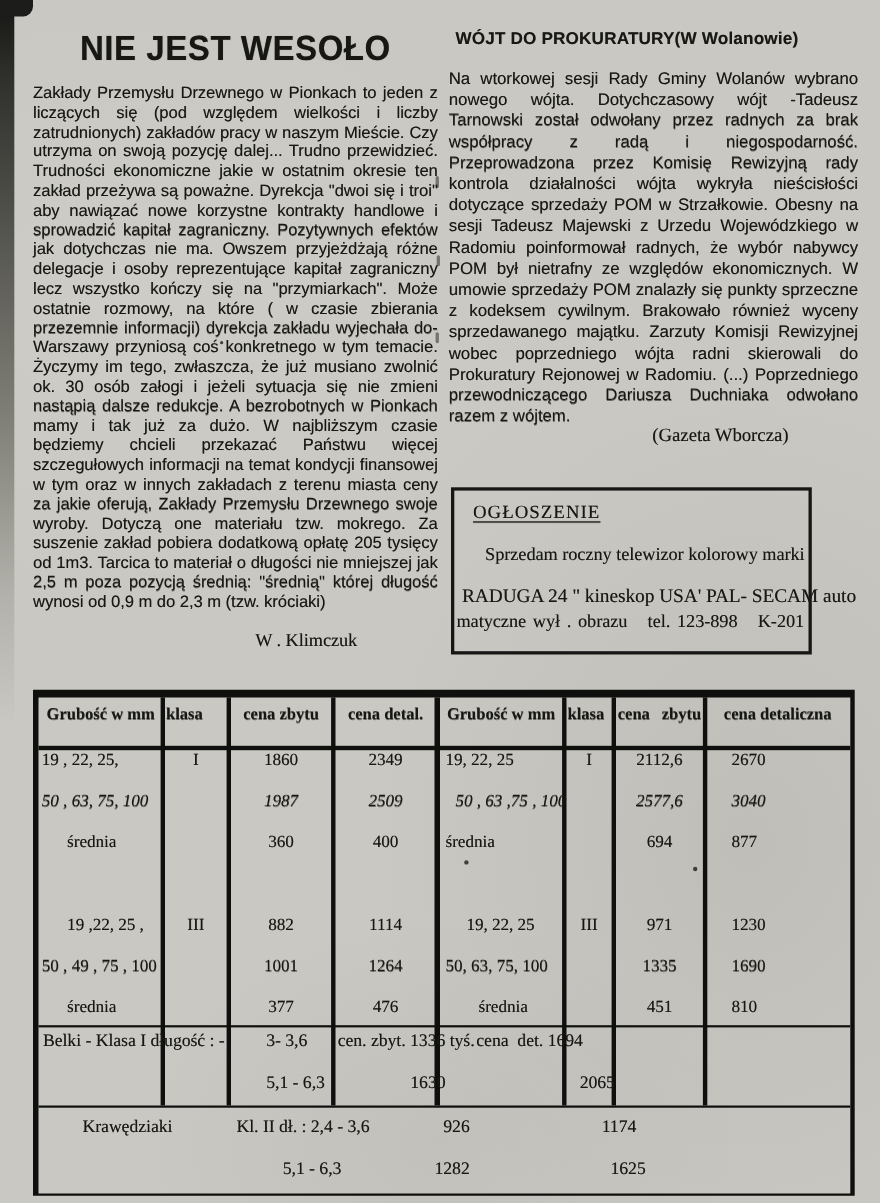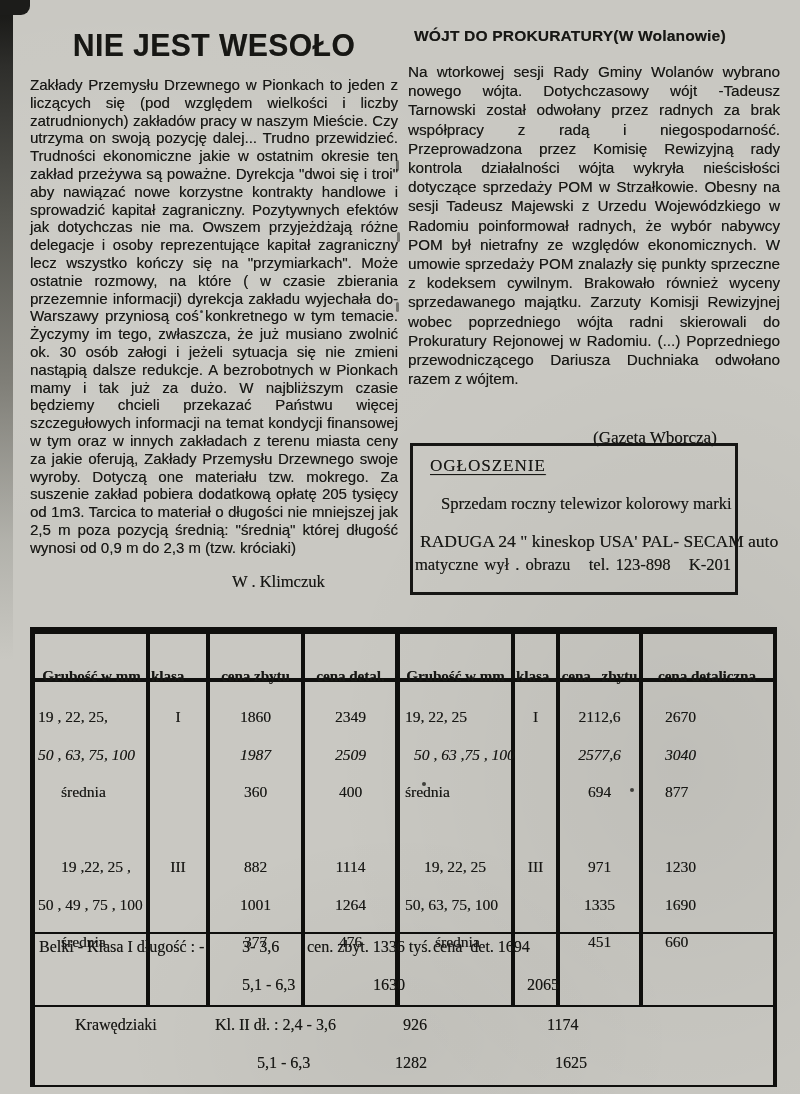--- a/index.html
+++ b/index.html
@@ -20,37 +20,37 @@
   .mark{position:absolute;background:rgba(45,45,40,0.55);border-radius:2px;}
   .dot{position:absolute;width:4px;height:4px;background:rgba(30,30,26,0.8);border-radius:50%;}
   
   .headline-left{position:absolute;left:30px;top:28px;width:368px;text-align:center;
     font-size:30px;font-weight:bold;letter-spacing:0.5px;transform:scaleY(1.06);}
   .article{position:absolute;text-align:justify;}
   .article.left{left:30px;top:76px;width:368px;font-size:15px;line-height:17.8px;}
   .headline-right{position:absolute;left:414px;top:27px;width:366px;font-size:15.5px;font-weight:700;letter-spacing:0.2px;}
   .article.right{left:408px;top:62px;width:372px;font-size:15.2px;line-height:19.2px;}
   .signature{position:absolute;left:232px;top:572px;font-family:"Liberation Serif",serif;font-size:16.5px;white-space:pre;}
-  .attribution{position:absolute;left:593px;top:428px;font-family:"Liberation Serif",serif;font-size:17px;}
+  .attribution{position:absolute;left:593px;top:386px;font-family:"Liberation Serif",serif;font-size:17px;}
   
   .adbox{position:absolute;left:410px;top:443px;width:328px;height:152px;border:3px solid #161614;box-sizing:border-box;}
   .adbox span{position:absolute;font-family:"Liberation Serif",serif;white-space:pre;}
   .ad-title{left:17px;top:10px;font-size:17px;letter-spacing:1px;text-decoration:underline;text-underline-offset:3px;}
   .ad-l1{left:28px;top:48px;font-size:16.5px;}
   .ad-l2{left:7px;top:85px;font-size:17.5px;}
   .ad-l3{left:2px;top:109px;font-size:16.5px;word-spacing:2px;}
   
   .ptable{position:absolute;left:30px;top:627px;width:747px;height:460px;box-sizing:border-box;
     border-style:solid;border-color:#0f0f0d;border-width:7px 4px 2px 5px;
     font-family:"Liberation Serif",serif;}
   .tin{position:relative;width:100%;height:100%;}
   .vl{position:absolute;top:0;height:371px;width:4px;background:#0f0f0d;}
   .hl{position:absolute;left:0;right:0;background:#0f0f0d;}
   .thead,.trow{position:absolute;left:0;width:738px;display:grid;
-    grid-template-columns:113px 60px 95px 95px 115px 45px 83px 1fr;margin-top:26px;}
+    grid-template-columns:113px 60px 95px 95px 115px 45px 83px 1fr;}
   .thead{top:8px;font-weight:bold;font-size:15px;}
   .thead div{text-align:center;}
   .thead .hc1,.thead .hc5{text-align:left;padding-left:3px;}
   .thead .hc6{word-spacing:7px;}
   .trow{font-size:15.5px;}
   .trow div{white-space:pre;}
   .c0{text-align:left;padding-left:3px;}
   .c1,.c2,.c3,.c5,.c6{text-align:center;}
   .c4{text-align:left;padding-left:7px;}
   .c7{text-align:left;padding-left:24px;}
@@ -166,21 +166,21 @@
         <div class="c7">1690</div>
       </div>
       <div class="trow r5 txt">
         <div class="c0 ind">średnia</div>
         <div class="c1"></div>
         <div class="c2">377</div>
         <div class="c3">476</div>
         <div class="c4 ind3">średnia</div>
         <div class="c5"></div>
         <div class="c6">451</div>
-        <div class="c7">660</div>
+        <div class="c7">810</div>
       </div>
 
       <span class="cellabs txt" style="left:4px;top:304px;">Belki - Klasa I długość : -</span>
       <span class="cellabs txt" style="left:207px;top:304px;">3- 3,6</span>
       <span class="cellabs txt" style="left:272px;top:304px;">cen. zbyt. 1336 tyś.</span>
       <span class="cellabs txt" style="left:398px;top:304px;">cena  det. 1694</span>
       <span class="cellabs txt" style="left:207px;top:342px;">5,1 - 6,3</span>
       <span class="cellabs txt" style="left:338px;top:342px;">1630</span>
       <span class="cellabs txt" style="left:492px;top:342px;">2065</span>
 

